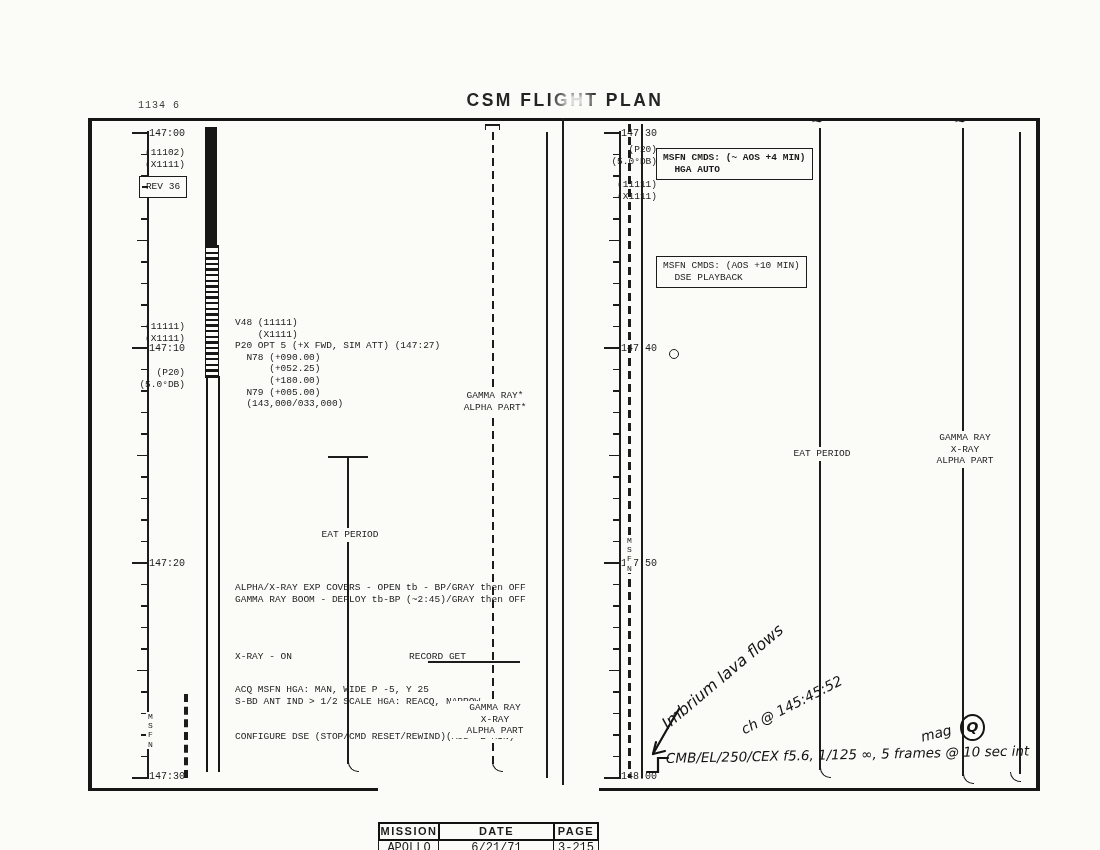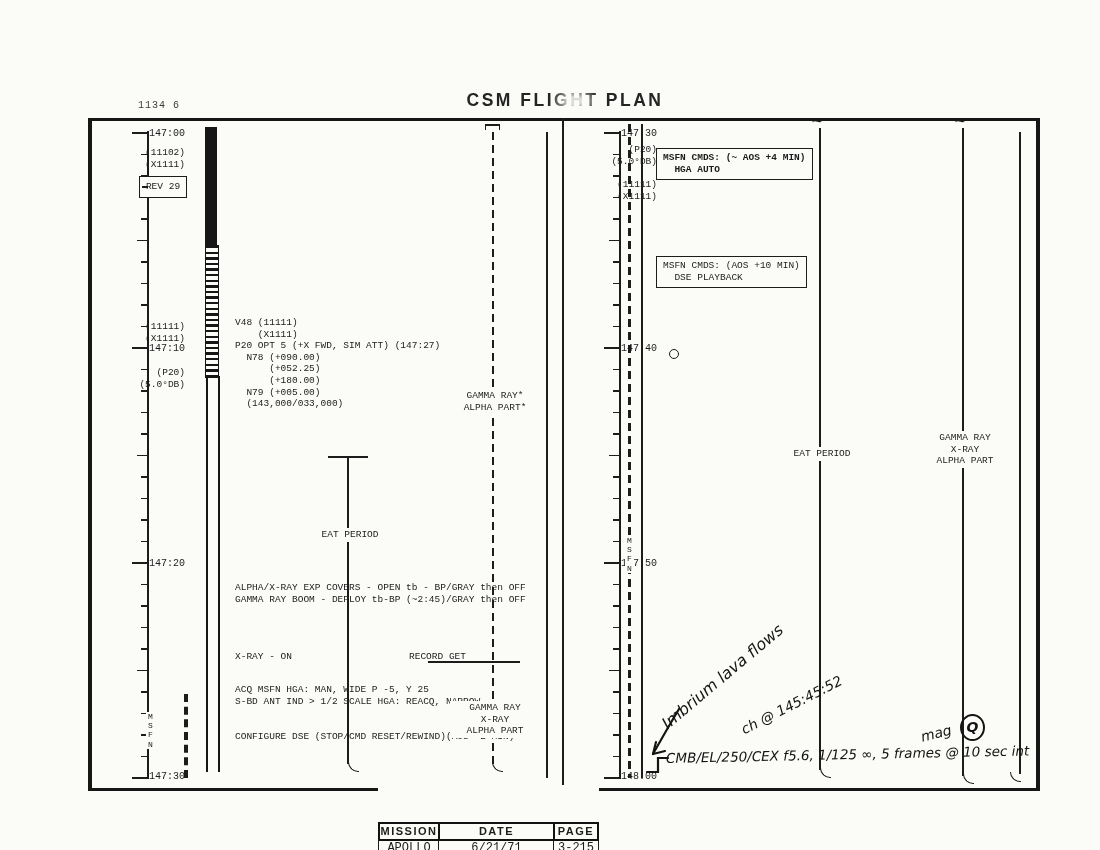--- a/index.html
+++ b/index.html
@@ -48,21 +48,21 @@
 
   <div class="vline" style="left:147px;top:131px;height:648px;width:1.5px;"></div>
   <div class="tlabel abs" style="left:96px;top:133px;width:46px;">147:00</div>
   <div class="tlabel abs" style="left:96px;top:348px;width:46px;">147:10</div>
   <div class="tlabel abs" style="left:96px;top:563px;width:46px;">147:20</div>
   <div class="tlabel abs" style="left:96px;top:776px;width:46px;">147:30</div>
 
   <div class="note abs" style="left:92px;top:152px;width:50px;">(11102)</div>
   <div class="note abs" style="left:92px;top:164px;width:50px;">(X1111)</div>
 
-  <div class="abs" style="left:96px;top:176px;width:46px;height:20px;border:1.8px solid #1c1c1c;text-align:center;font-size:9.5px;line-height:19px;background:#fbfbf8;">REV 29</div>
+  <div class="abs" style="left:96px;top:176px;width:46px;height:20px;border:1.8px solid #1c1c1c;text-align:center;font-size:9.5px;line-height:19px;background:#fbfbf8;">REV 36</div>
   <div class="hline" style="left:142px;top:186px;width:6px;"></div>
 
   <div class="note abs" style="left:92px;top:326px;width:50px;">(11111)</div>
   <div class="note abs" style="left:92px;top:338px;width:50px;">(X1111)</div>
   <div class="note abs" style="left:92px;top:372px;width:50px;">(P20)</div>
   <div class="note abs" style="left:92px;top:384px;width:50px;">(5.0°DB)</div>
 
   <div class="abs" style="left:162px;top:127px;width:12px;height:118px;background:#161616;"></div>
   <div class="abs" style="left:162px;top:245px;width:12px;height:131px;border:1px solid #161616;background:repeating-linear-gradient(180deg,#161616 0 2.4px,#fbfbf8 2.4px 5.6px);"></div>
   <div class="abs" style="left:162.5px;top:376px;width:10px;height:396px;border-left:2px solid #161616;border-right:2px solid #161616;"></div>

